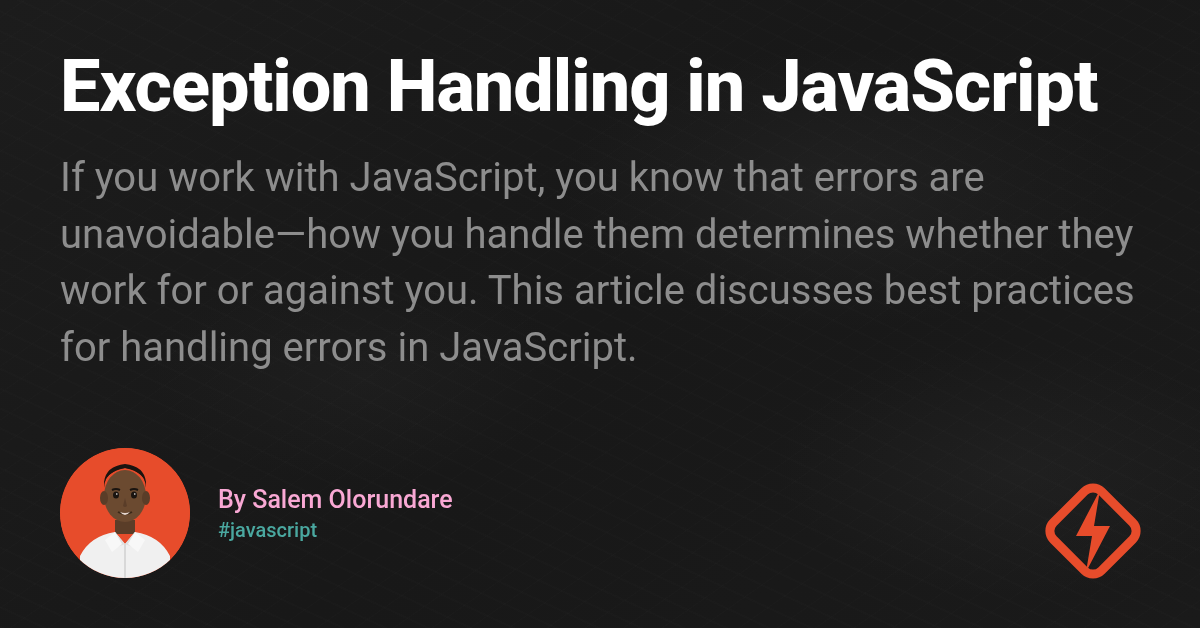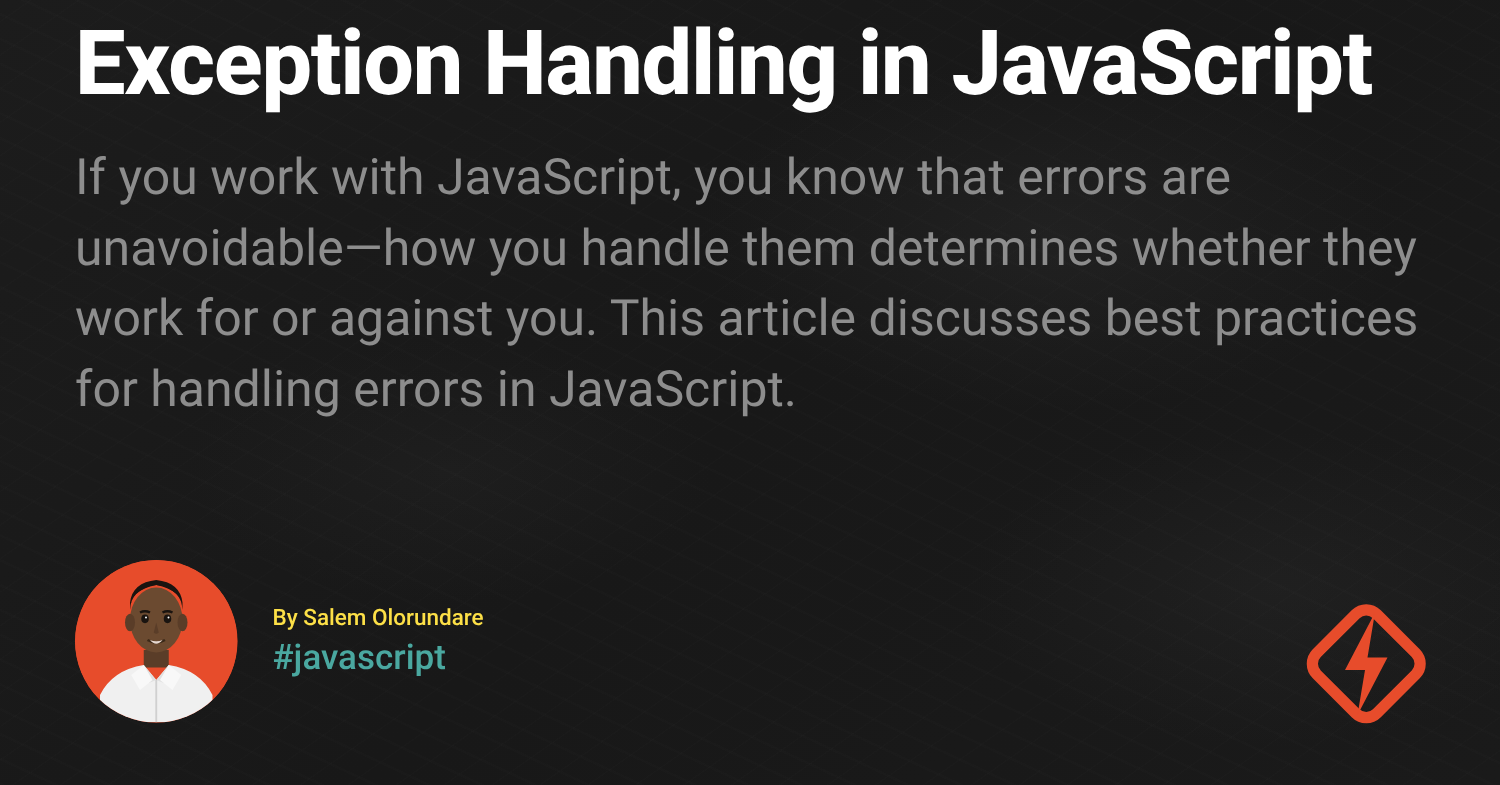--- a/index.html
+++ b/index.html
@@ -25,21 +25,21 @@
     inset: 0;
     background:
       repeating-linear-gradient(25deg, rgba(255,255,255,0.008) 0px, rgba(255,255,255,0.008) 2px, transparent 2px, transparent 18px),
       repeating-linear-gradient(-35deg, rgba(255,255,255,0.006) 0px, rgba(255,255,255,0.006) 1px, transparent 1px, transparent 22px);
   }
   .container {
     position: relative;
     z-index: 1;
     width: 100%;
     height: 100%;
-    padding: 12px 60px 40px 60px;
+    padding: 48px 60px 40px 60px;
     display: flex;
     flex-direction: column;
   }
   .title {
     color: #ffffff;
     font-size: 72px;
     font-weight: 800;
     line-height: 1.08;
     letter-spacing: -1px;
     margin-bottom: 24px;
@@ -62,22 +62,22 @@
     width: 130px;
     height: 130px;
     border-radius: 50%;
     background: #e74c2b;
     position: relative;
     overflow: hidden;
     flex-shrink: 0;
   }
   .avatar svg { width: 100%; height: 100%; display: block; }
   .author-meta { display: flex; flex-direction: column; gap: 4px; }
-  .byline { color: #fde047; font-size: 18px; font-weight: 500; }
-  .hashtag { color: #4aa8a0; font-size: 28px; font-weight: 500; }
+  .byline { color: #f9a8d4; font-size: 25px; font-weight: 500; }
+  .hashtag { color: #4aa8a0; font-size: 20px; font-weight: 500; }
   .brand-logo {
     position: absolute;
     right: 52px;
     bottom: 42px;
     width: 110px;
     height: 110px;
   }
   .brand-logo svg { width: 100%; height: 100%; display: block; }
 </style>
 </head>

